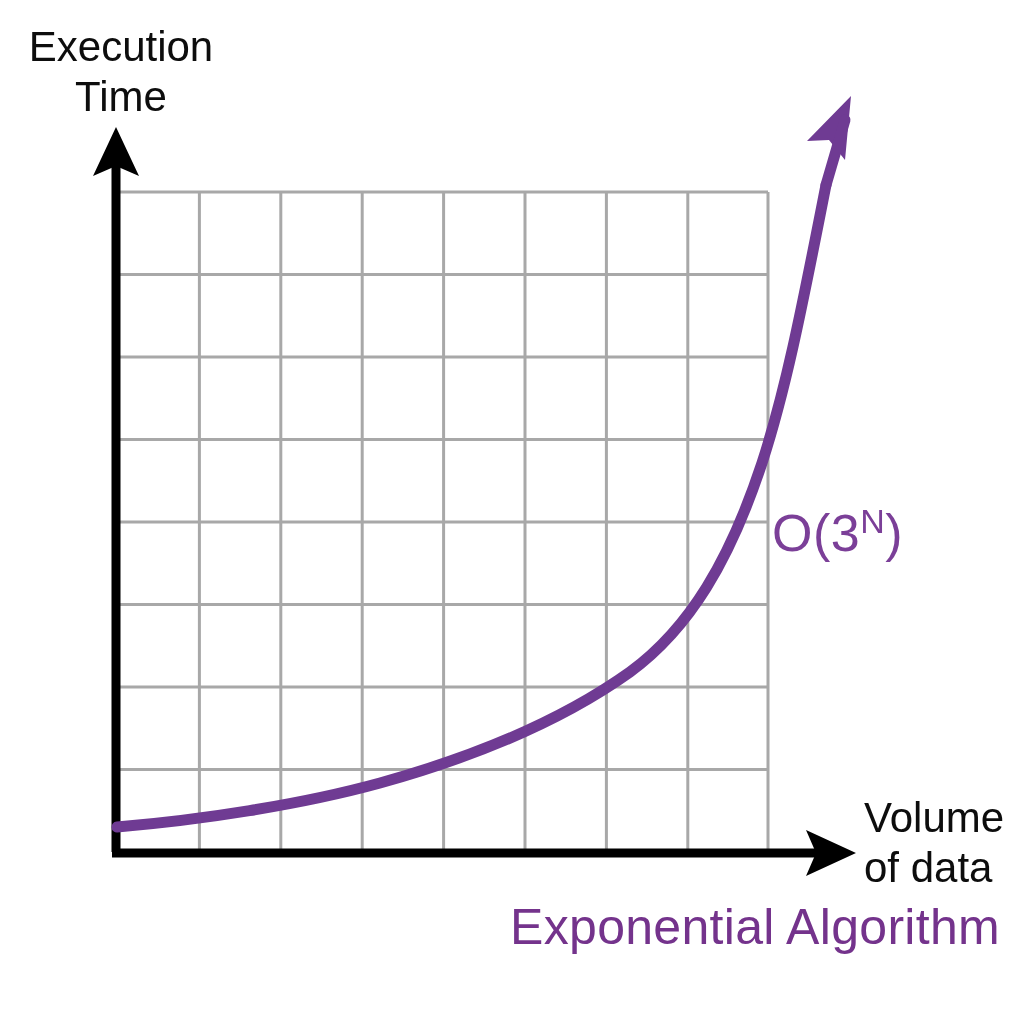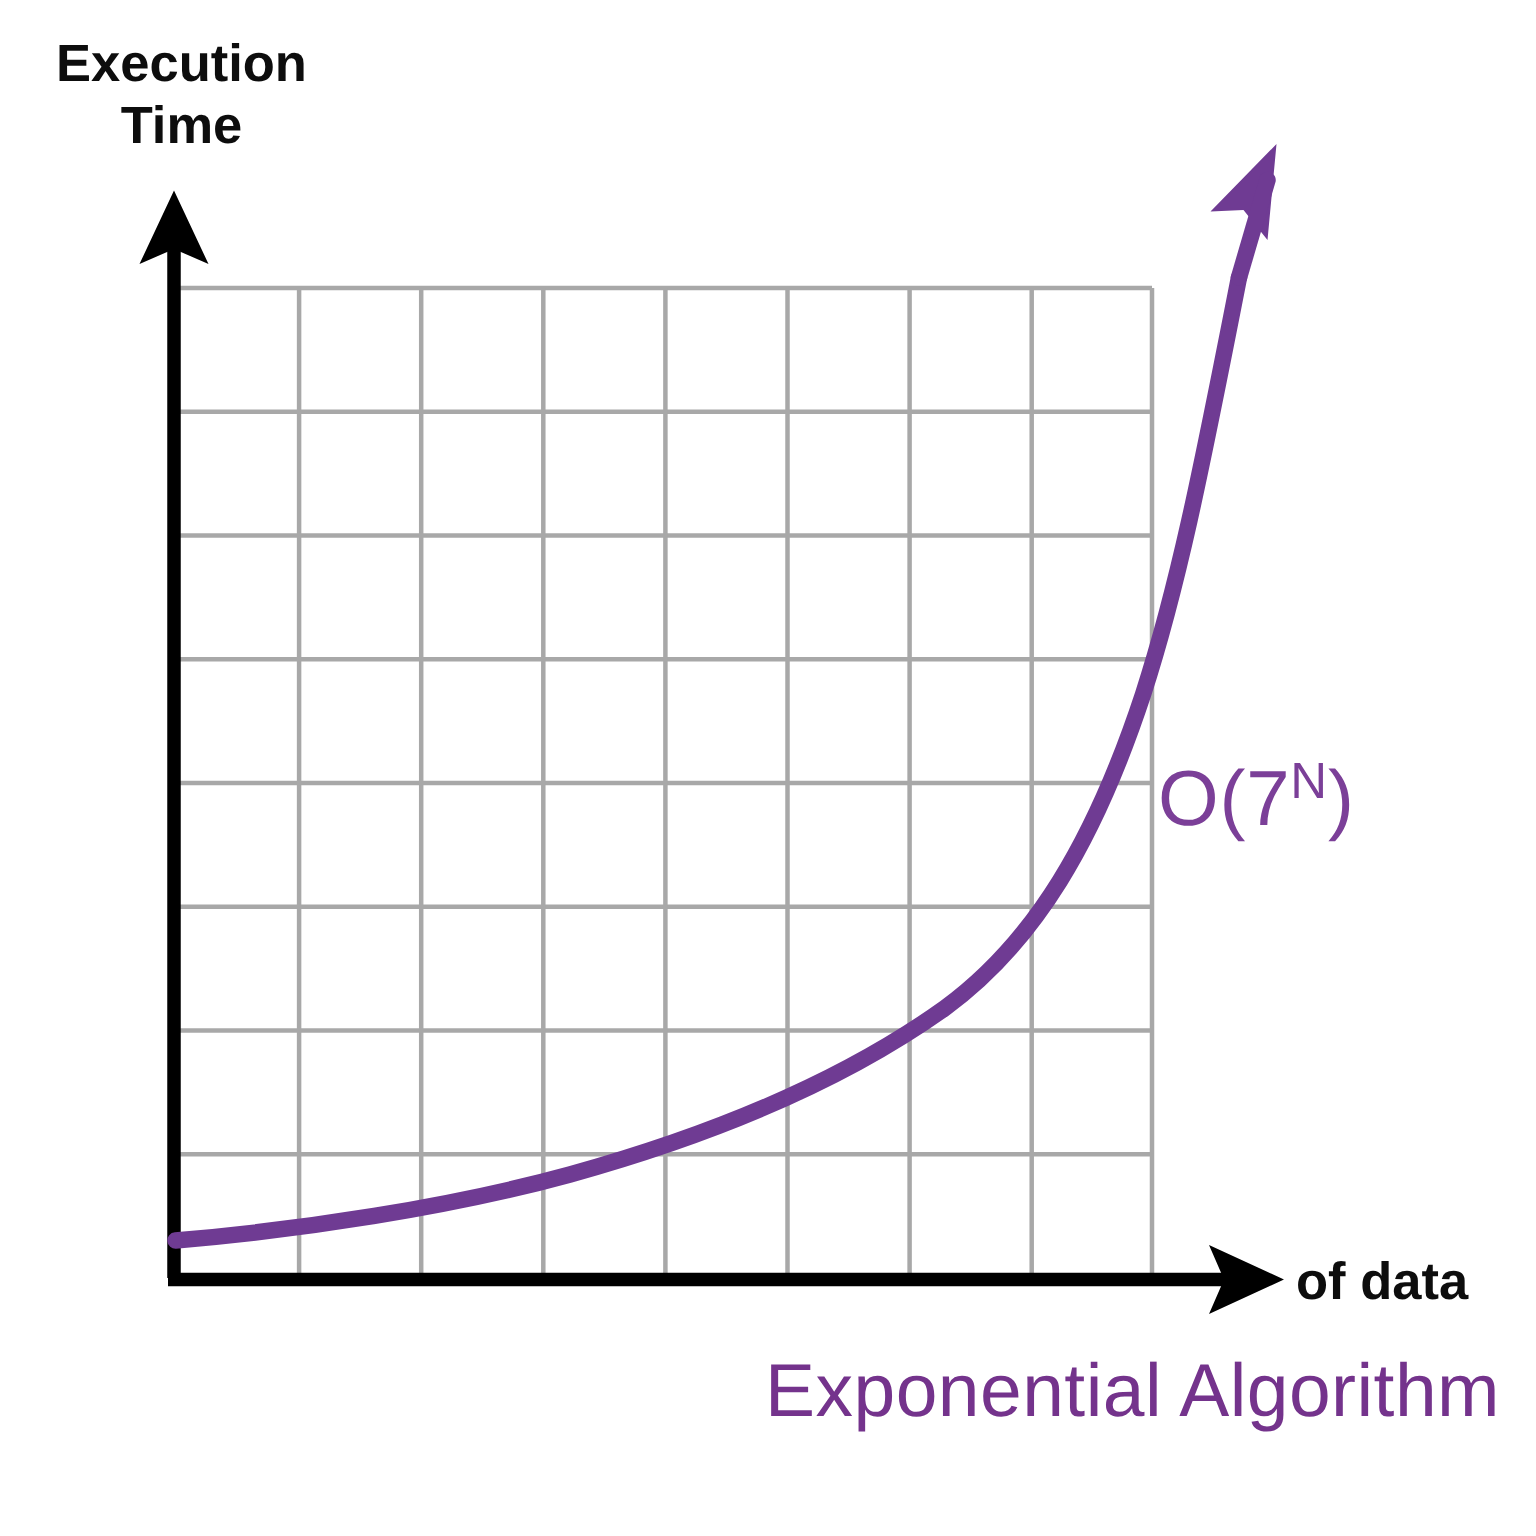--- a/index.html
+++ b/index.html
@@ -23,23 +23,23 @@
     position: absolute;
     top: 0;
     left: 0;
     width: 1024px;
     height: 1024px;
   }
   .axis-label {
     position: absolute;
     color: #0d0d0d;
     font-family: "Liberation Sans", sans-serif;
-    font-size: 35px;
+    font-size: 42px;
     line-height: 1.18;
-    font-weight: 700;
+    font-weight: 400;
     white-space: pre;
   }
   #y-axis-label {
     left: 16px;
     top: 22px;
     width: 210px;
     text-align: center;
   }
   #x-axis-label {
     left: 864px;
@@ -122,19 +122,19 @@
                C 690 628, 730 560, 762 463
                C 785 392, 800 318, 826 185" fill="none" stroke="#6f3b93" stroke-width="11" stroke-linecap="round"></path>
       <polygon points="851,96 845,160 829,140 807,141" fill="#6f3b93"></polygon>
       <path d="M 826 185 L 845 120" fill="none" stroke="#6f3b93" stroke-width="11" stroke-linecap="round"></path>
     </g>
 
   </svg>
 
   <div class="axis-label" id="y-axis-label"><span>Execution</span><br><span>Time</span></div>
 
-  <div class="axis-label" id="x-axis-label"><br><span>of data</span></div>
+  <div class="axis-label" id="x-axis-label"><span>Volume</span><br><span>of data</span></div>
 
-  <div id="curve-label"><span>O(7</span><span class="exp">N</span><span>)</span></div>
+  <div id="curve-label"><span>O(3</span><span class="exp">N</span><span>)</span></div>
 
   <div id="chart-title">Exponential Algorithm</div>
 
 </div>
 
 </body></html>

